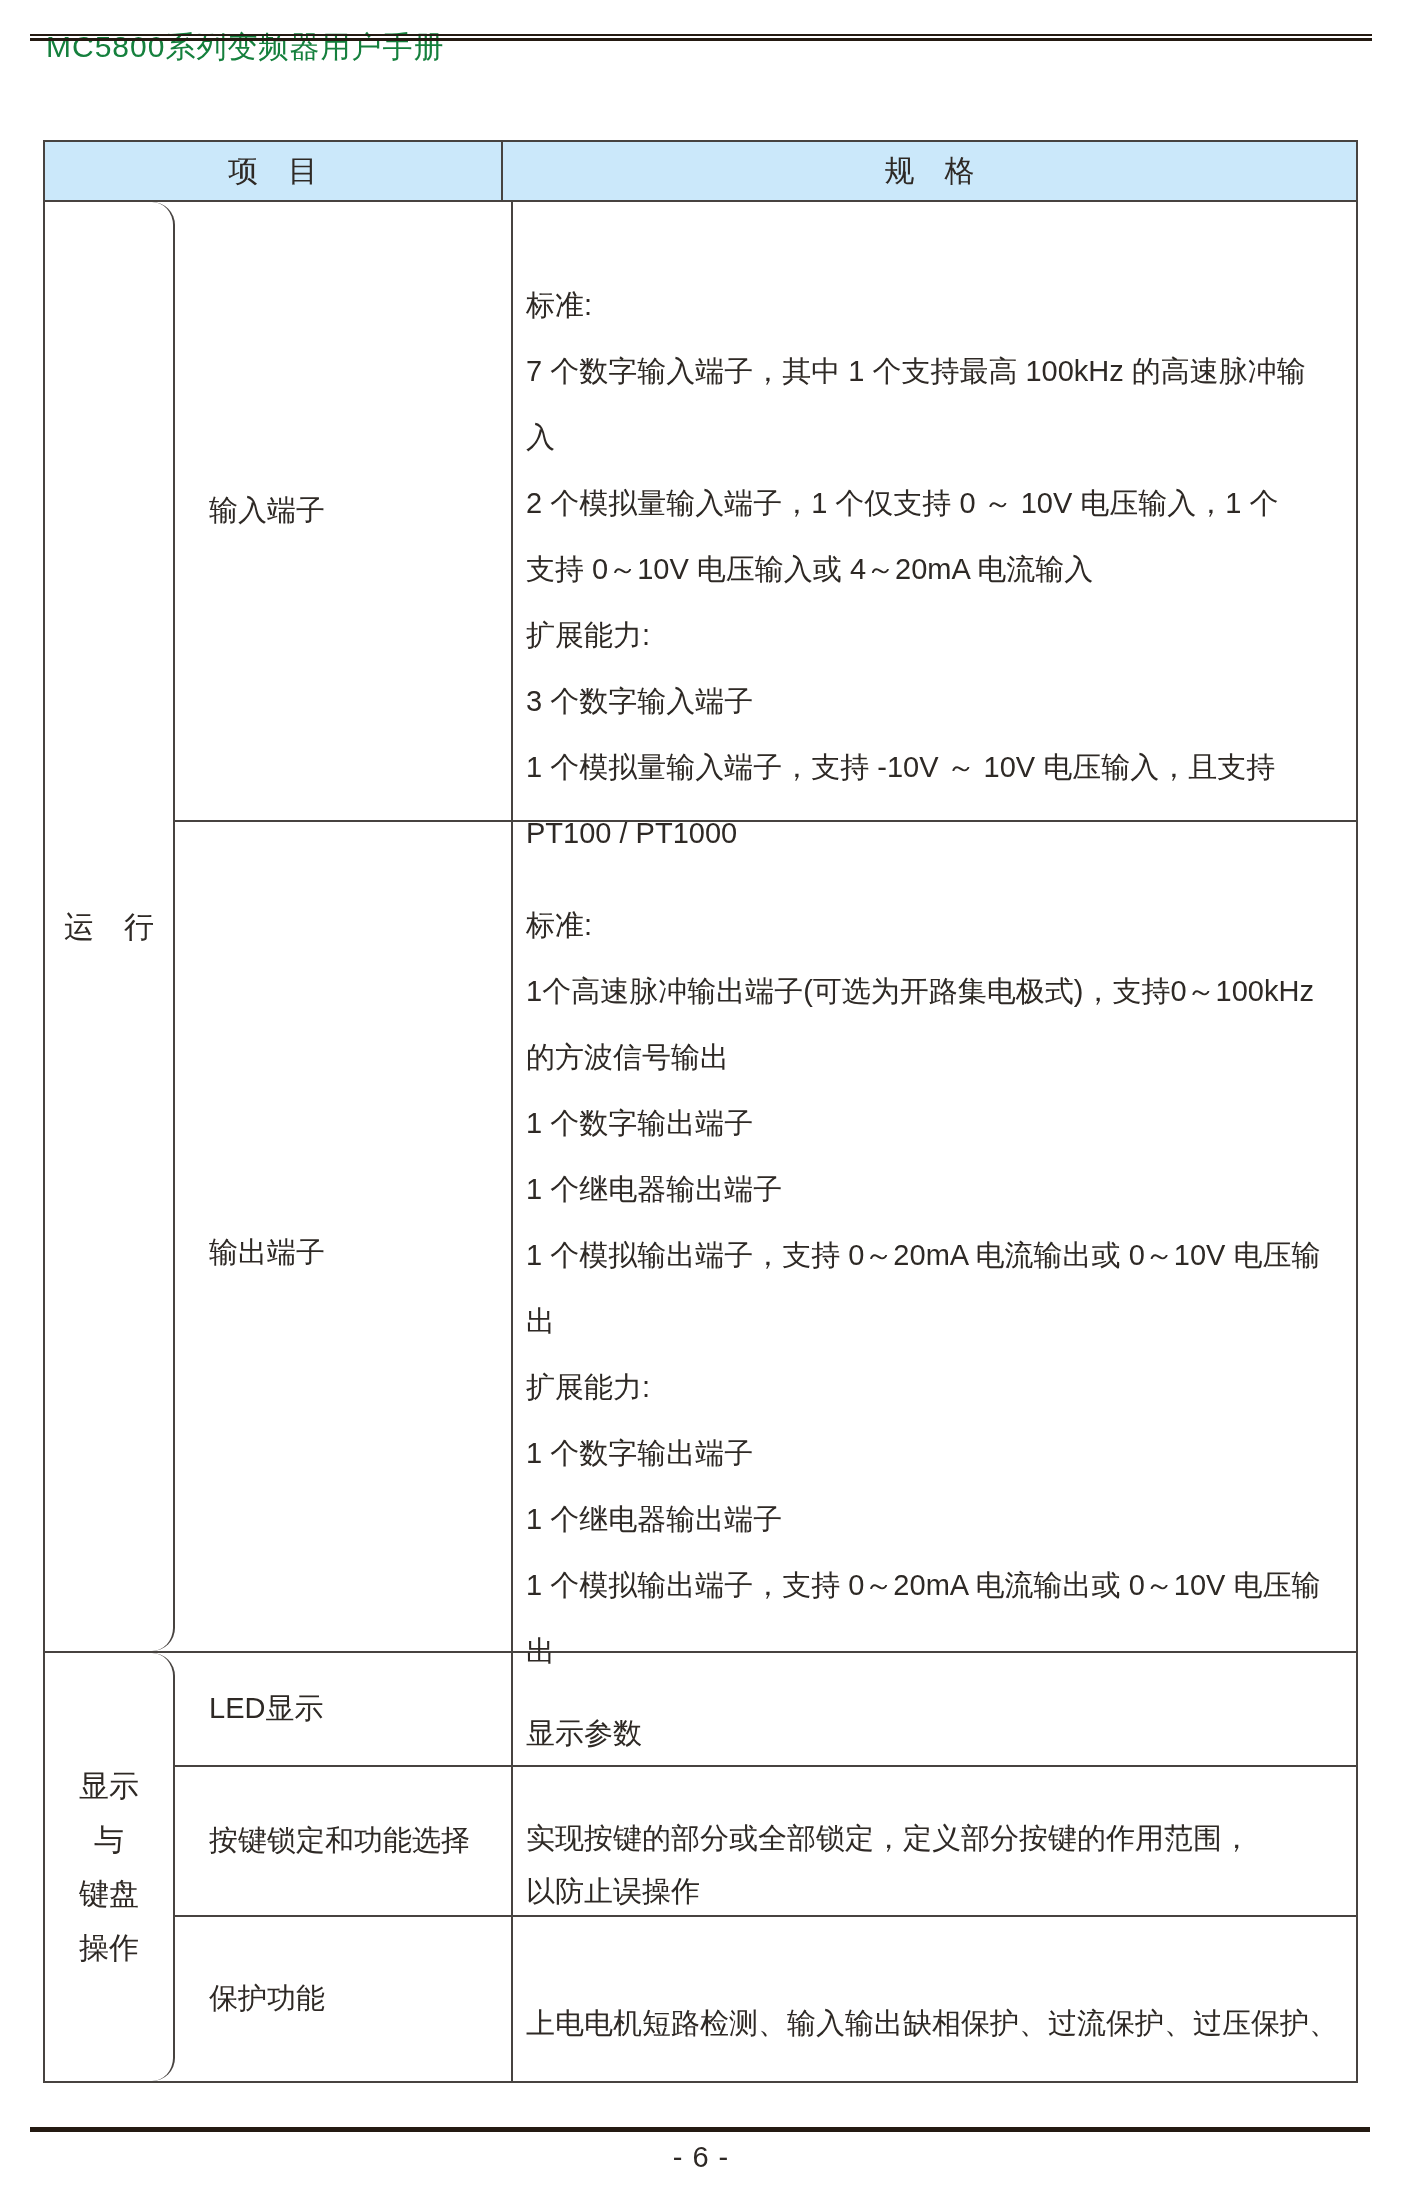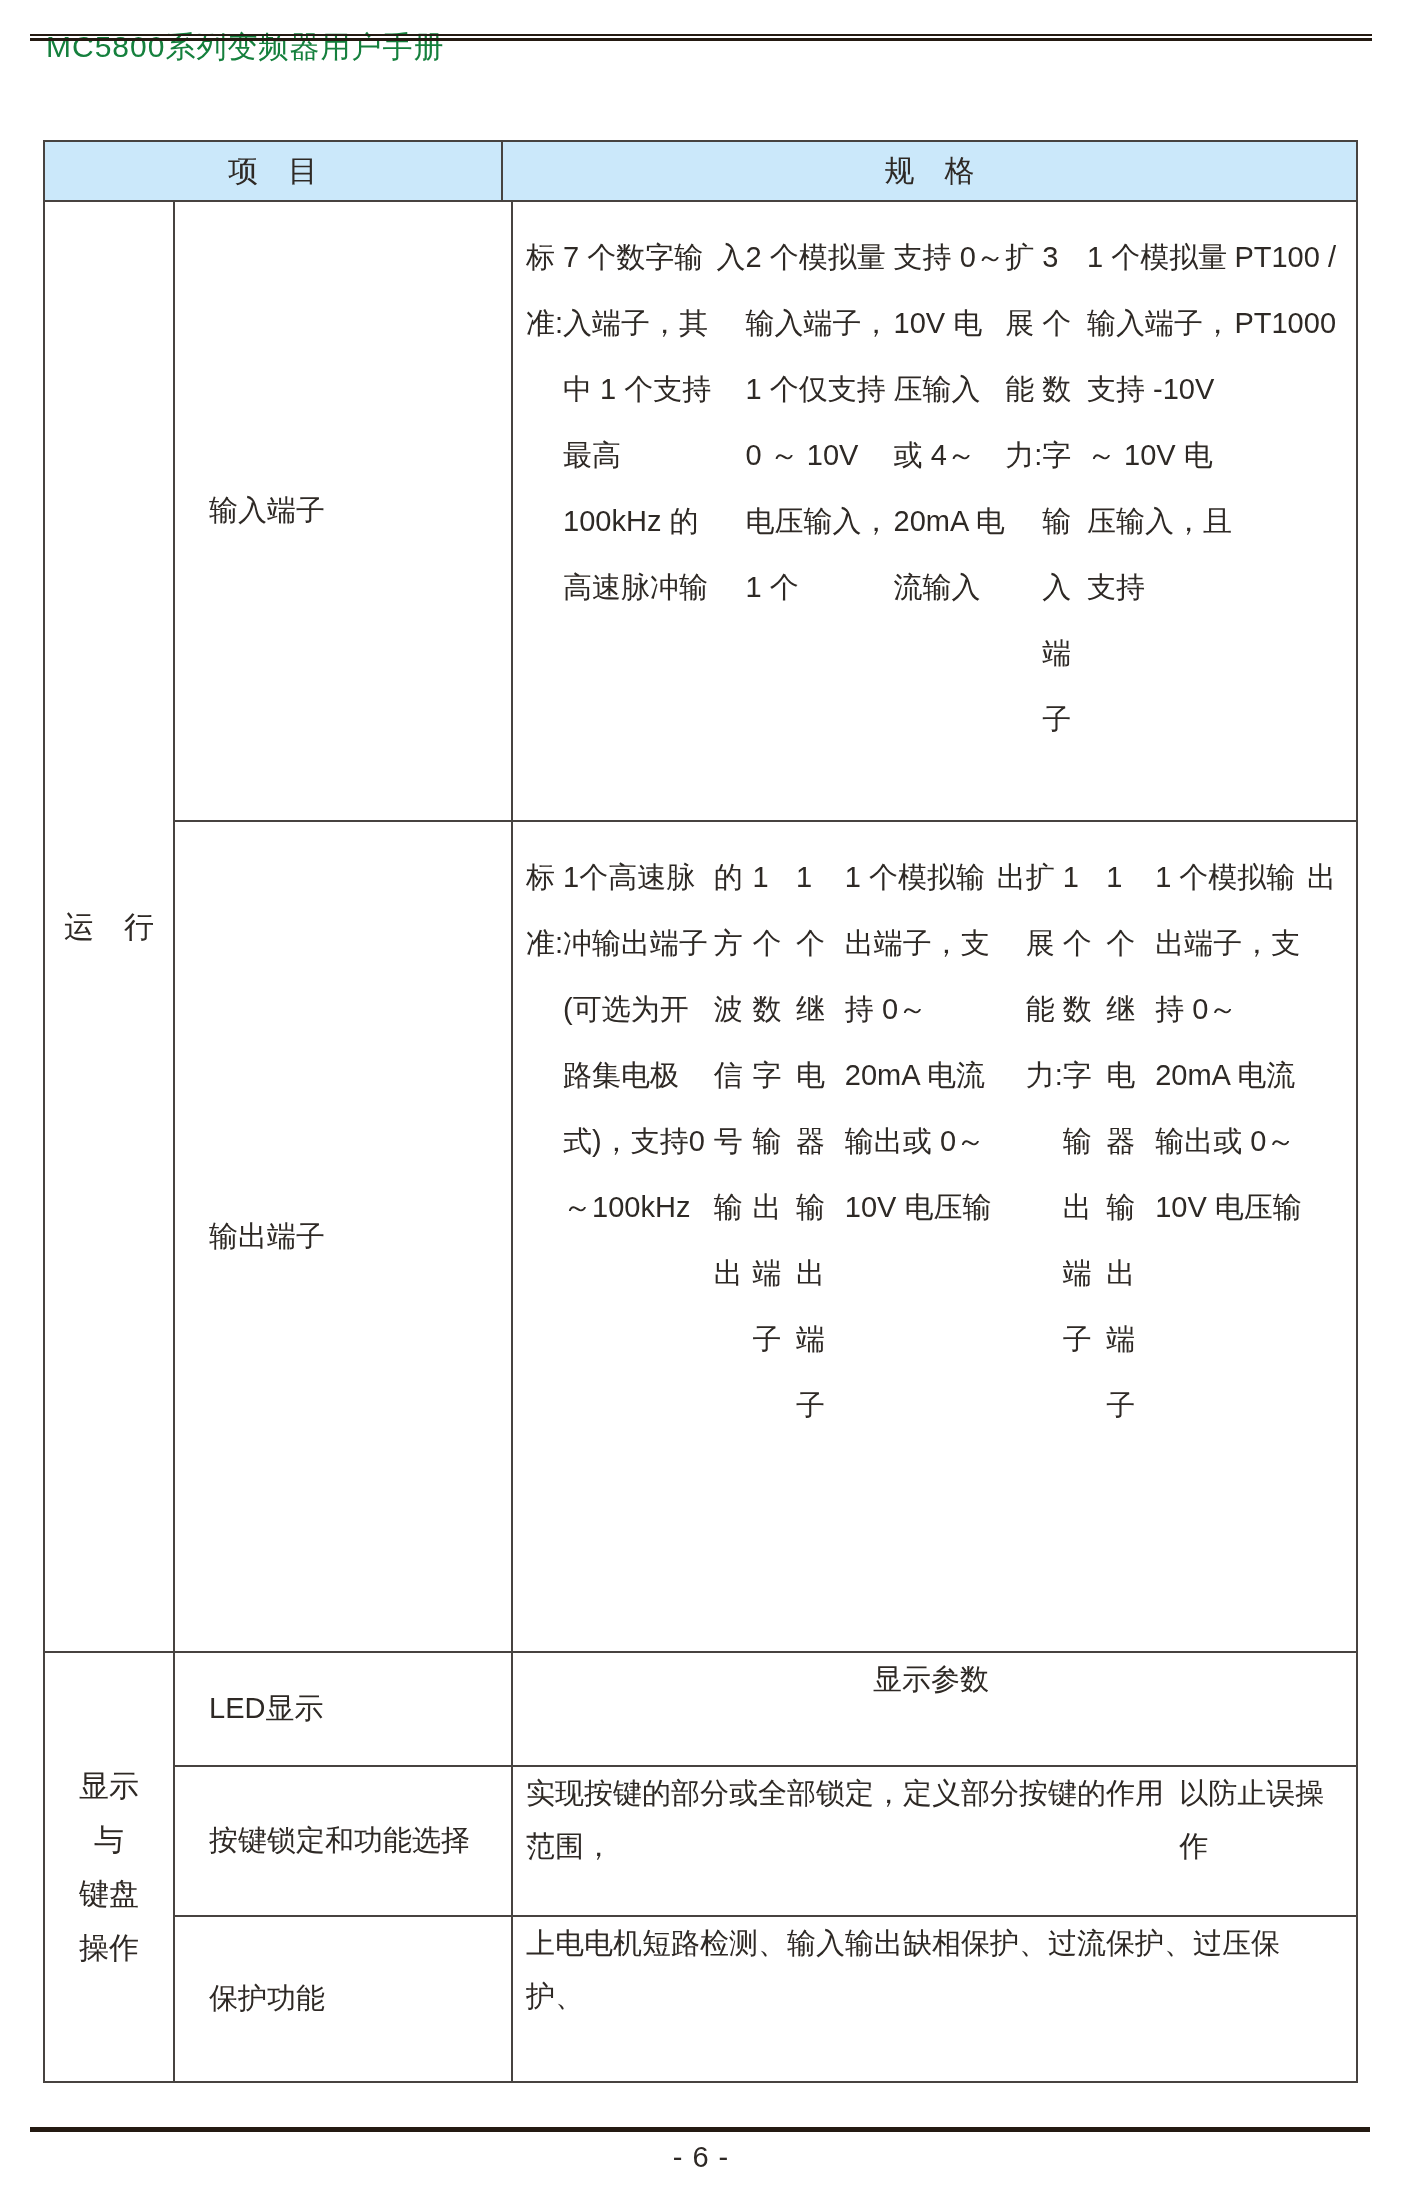--- a/index.html
+++ b/index.html
@@ -31,38 +31,38 @@
   .th-spec{
     flex:1;display:flex;align-items:center;justify-content:center;
     font-size:30px;white-space:pre-wrap;
   }
   .section{display:flex;box-sizing:border-box;}
   .section-run{height:1451px;flex:0 0 auto;border-bottom:2px solid #474340;}
   .section-display{flex:1;}
   .cat-cell{
     width:130px;flex:0 0 auto;border-right:2px solid #474340;box-sizing:border-box;
     display:flex;flex-direction:column;align-items:center;justify-content:center;
-    font-size:30px;white-space:pre-wrap;text-align:center;
+    font-size:30px;white-space:pre-wrap;text-align:center;border-radius:23px;
   }
   .cat-line{line-height:54px;white-space:pre-wrap;}
   .rows{flex:1;display:flex;flex-direction:column;min-width:0;}
   .row{display:flex;box-sizing:border-box;}
   .row + .row{border-top:2px solid #474340;}
   .row-input{height:618px;flex:0 0 auto;}
   .row-output{flex:1;}
   .row-led{height:112px;flex:0 0 auto;}
   .row-keylock{height:150px;flex:0 0 auto;}
   .row-protect{flex:1;}
   .label-cell{
     width:338px;flex:0 0 auto;border-right:2px solid #474340;box-sizing:border-box;
     display:flex;align-items:center;padding-left:34px;white-space:pre-wrap;font-size:29px;
   }
   .spec-cell{
-    flex:1;display:flex;box-sizing:border-box;
-    padding-left:13px;padding-right:20px;min-width:0;
+    flex:1;display:flex;flex-direction:column;box-sizing:border-box;
+    padding-left:13px;padding-right:4px;min-width:0;margin-top:48px;
   }
   .spec-tall{justify-content:flex-start;padding-top:22px;}
   .spec-tall .spec-line{line-height:66px;}
   .spec-short{justify-content:center;}
   .spec-short .spec-line{line-height:53px;}
   .spec-line{white-space:pre-wrap;font-size:29px;}
   .footer-rule{
     position:absolute;left:30px;top:2127px;width:1340px;height:5px;background:#241a12;
   }
   .page-number{

